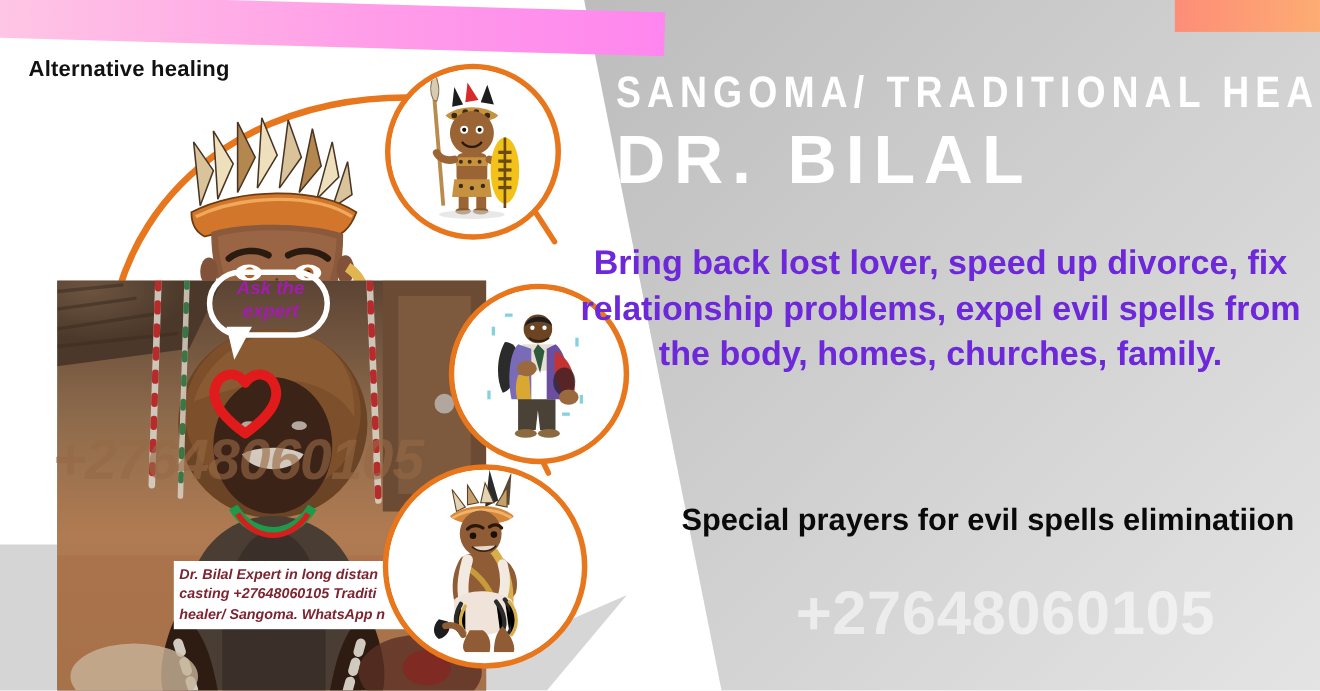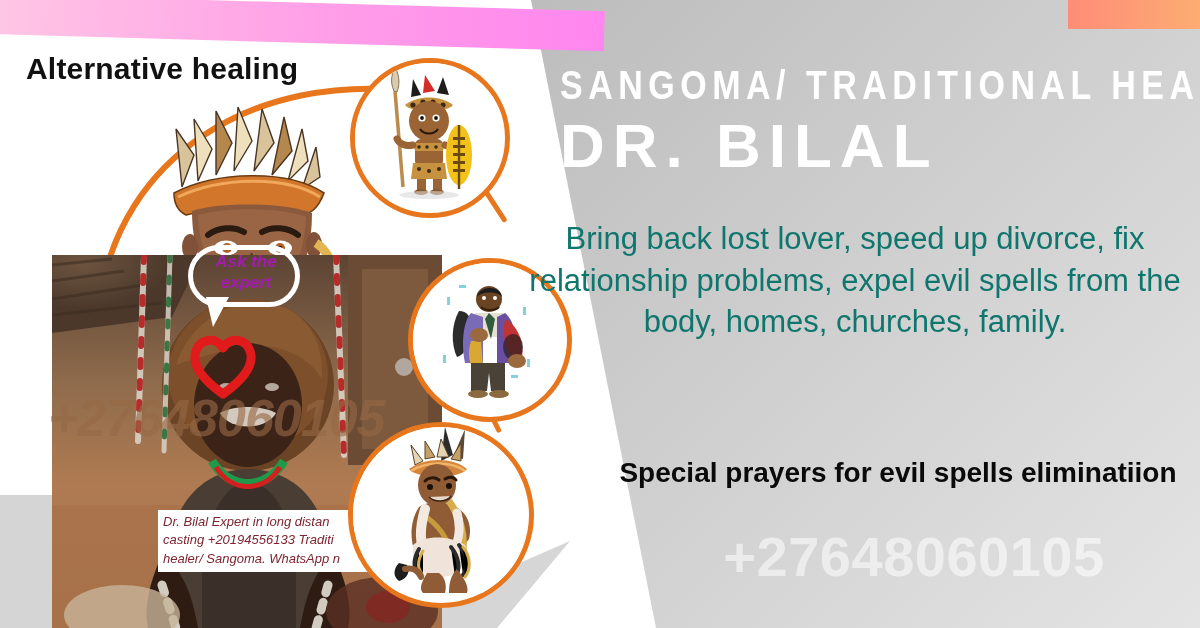--- a/index.html
+++ b/index.html
@@ -39,21 +39,21 @@
     background:#d4d4d4;
     clip-path:polygon(186px 541px, 370px 541px, 300px 628px, 116px 628px);
   }
   .grey-strip-left{
     position:absolute;left:0;top:495px;width:52px;height:133px;background:#d5d5d5;
   }
 
   
   .alt-healing{
     position:absolute;left:26px;top:52px;
-    font-size:30px;font-weight:bold;color:#111;letter-spacing:.2px;
+    font-size:20px;font-weight:bold;color:#111;letter-spacing:.2px;
     white-space:nowrap;z-index:24;
   }
 
   
   .arc-svg{position:absolute;left:0;top:0;width:1200px;height:628px;z-index:9;pointer-events:none;}
 
   
   .main-figure{position:absolute;left:120px;top:95px;width:240px;height:230px;z-index:12;}
 
   
@@ -90,21 +90,21 @@
 
   
   .heart{position:absolute;left:186px;top:330px;width:74px;height:70px;z-index:17;}
 
   
   .caption{
     position:absolute;left:158px;top:510px;width:230px;height:62px;
     background:#fff;z-index:18;padding:3px 4px 0 5px;box-sizing:border-box;overflow:hidden;
   }
   .caption p{
-    margin:0;font-size:13px;font-weight:normal;font-style:italic;color:#7d2430;
+    margin:0;font-size:13px;font-weight:bold;font-style:italic;color:#7d2430;
     line-height:1.42;white-space:nowrap;
   }
 
   
   .circ{
     position:absolute;border-radius:50%;background:#fff;
     border:5px solid #e8761c;overflow:hidden;z-index:20;
   }
   .circ svg{display:block;}
   .c1{left:350px;top:58px;width:150px;height:150px;}
@@ -123,21 +123,21 @@
     letter-spacing:5.5px;text-align:center;white-space:nowrap;z-index:25;
     transform:scaleY(1.18);transform-origin:center top;
   }
   .brand{
     position:absolute;left:560px;top:110px;width:626px;
     font-size:62px;font-weight:bold;color:#fff;
     letter-spacing:8px;white-space:nowrap;z-index:25;
   }
   .pitch{
     position:absolute;left:524px;top:218px;width:662px;
-    font-size:31px;font-weight:normal;color:#0f766e;
+    font-size:31px;font-weight:bold;color:#6d28d9;
     line-height:1.34;text-align:center;z-index:25;
   }
   .prayers{
     position:absolute;left:610px;top:454px;width:576px;
     font-size:28px;font-weight:bold;color:#0a0a0a;
     line-height:1.33;text-align:center;z-index:25;
   }
   .wm-phone-right{
     position:absolute;left:640px;top:524px;width:548px;
     font-size:56px;font-weight:bold;color:rgba(255,255,255,.55);
@@ -271,21 +271,21 @@
     <div class="bubble-tail"></div>
     <div class="bubble-text">Ask the expert</div>
   </div>
 
   <svg class="heart" viewBox="0 0 74 70">
     <path d="M37,64 C12,46 6,32 10,21 C14,9 29,6 37,18 C45,6 60,9 64,21 C68,32 62,46 37,64 Z" fill="none" stroke="#e11b1b" stroke-width="9" stroke-linejoin="round"></path>
   </svg>
 
   <div class="caption">
     <p>Dr. Bilal Expert in long distan</p>
-    <p>casting +20194556133 Traditi</p>
+    <p>casting +27648060105 Traditi</p>
     <p>healer/ Sangoma. WhatsApp n</p>
   </div>
 
   <div class="tick t1"></div>
   <div class="tick t2"></div>
 
   <div class="circ c1">
     <svg width="140" height="140" viewBox="0 0 140 140">
       <rect width="140" height="140" fill="#fff"></rect>
 

